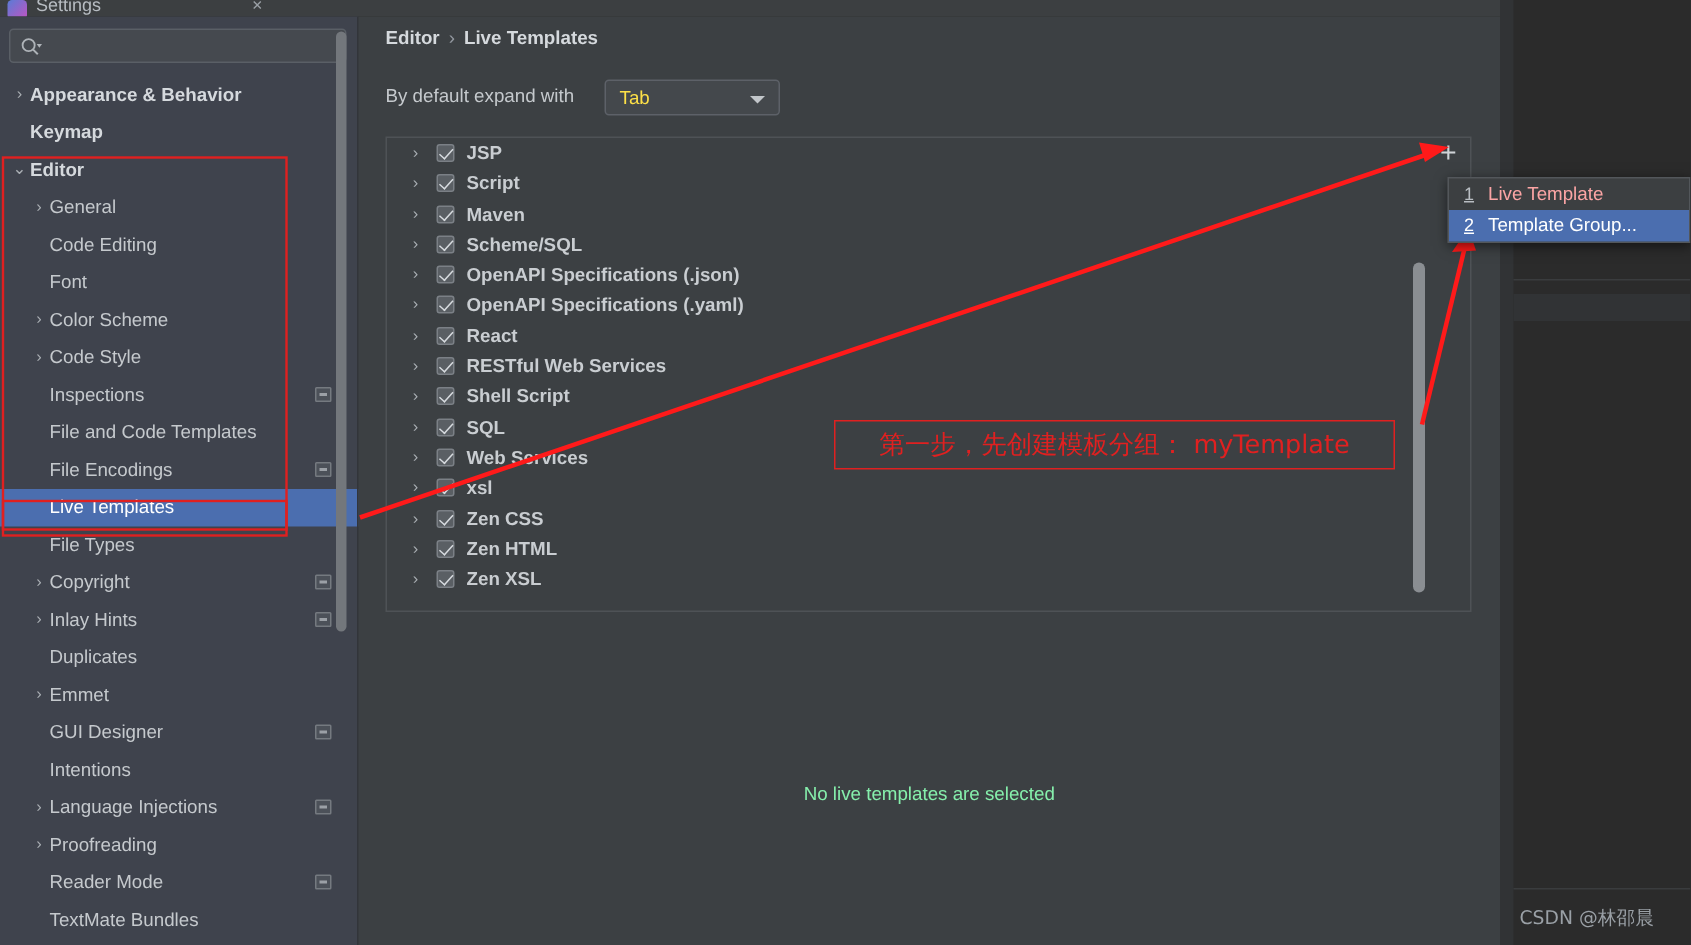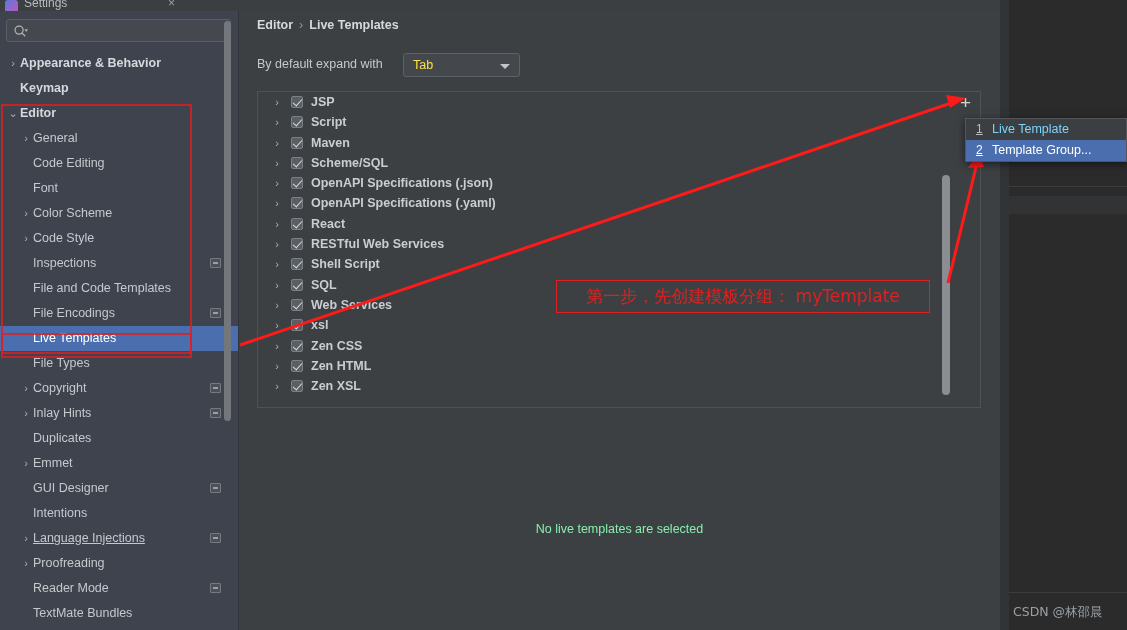--- a/index.html
+++ b/index.html
@@ -166,21 +166,21 @@
     box-shadow: 0 2px 8px rgba(0,0,0,0.55); z-index: 40;
   }
   .popup-item {
     position: relative; height: 21px; line-height: 21px; white-space: nowrap;
   }
   .popup-item .mn {
     position: absolute; left: 10px; top: 0; font-size: 12px; color: #b9bec3;
     text-decoration: underline;
   }
   .popup-item .ml {
-    position: absolute; left: 26px; top: 0; font-size: 12.5px; color: #7dd3fc;
+    position: absolute; left: 26px; top: 0; font-size: 12.5px; color: #fca5a5;
   }
   .popup-item.sel { background: #4b6eaf; }
   .popup-item.sel .mn, .popup-item.sel .ml { color: #ffffff; }
 
   
   .ann-svg {
     position: absolute; left: 0; top: 0; width: 1127px; height: 630px;
     pointer-events: none; z-index: 30;
   }
   .ann-box {
@@ -292,21 +292,21 @@
         </div>
         <div class="tree-row">
           <span class="lbl" style="left: 33px;">GUI Designer</span>
           <span class="cfg-icon"></span>
         </div>
         <div class="tree-row">
           <span class="lbl" style="left: 33px;">Intentions</span>
         </div>
         <div class="tree-row">
           <span class="arrow" style="left: 19px;">›</span>
-          <span class="lbl" style="left: 33px; text-decoration: underline;">Language Injections</span>
+          <span class="lbl" style="left: 33px;">Language Injections</span>
           <span class="cfg-icon"></span>
         </div>
         <div class="tree-row">
           <span class="arrow" style="left: 19px;">›</span>
           <span class="lbl" style="left: 33px;">Proofreading</span>
         </div>
         <div class="tree-row">
           <span class="lbl" style="left: 33px;">Reader Mode</span>
           <span class="cfg-icon"></span>
         </div>

